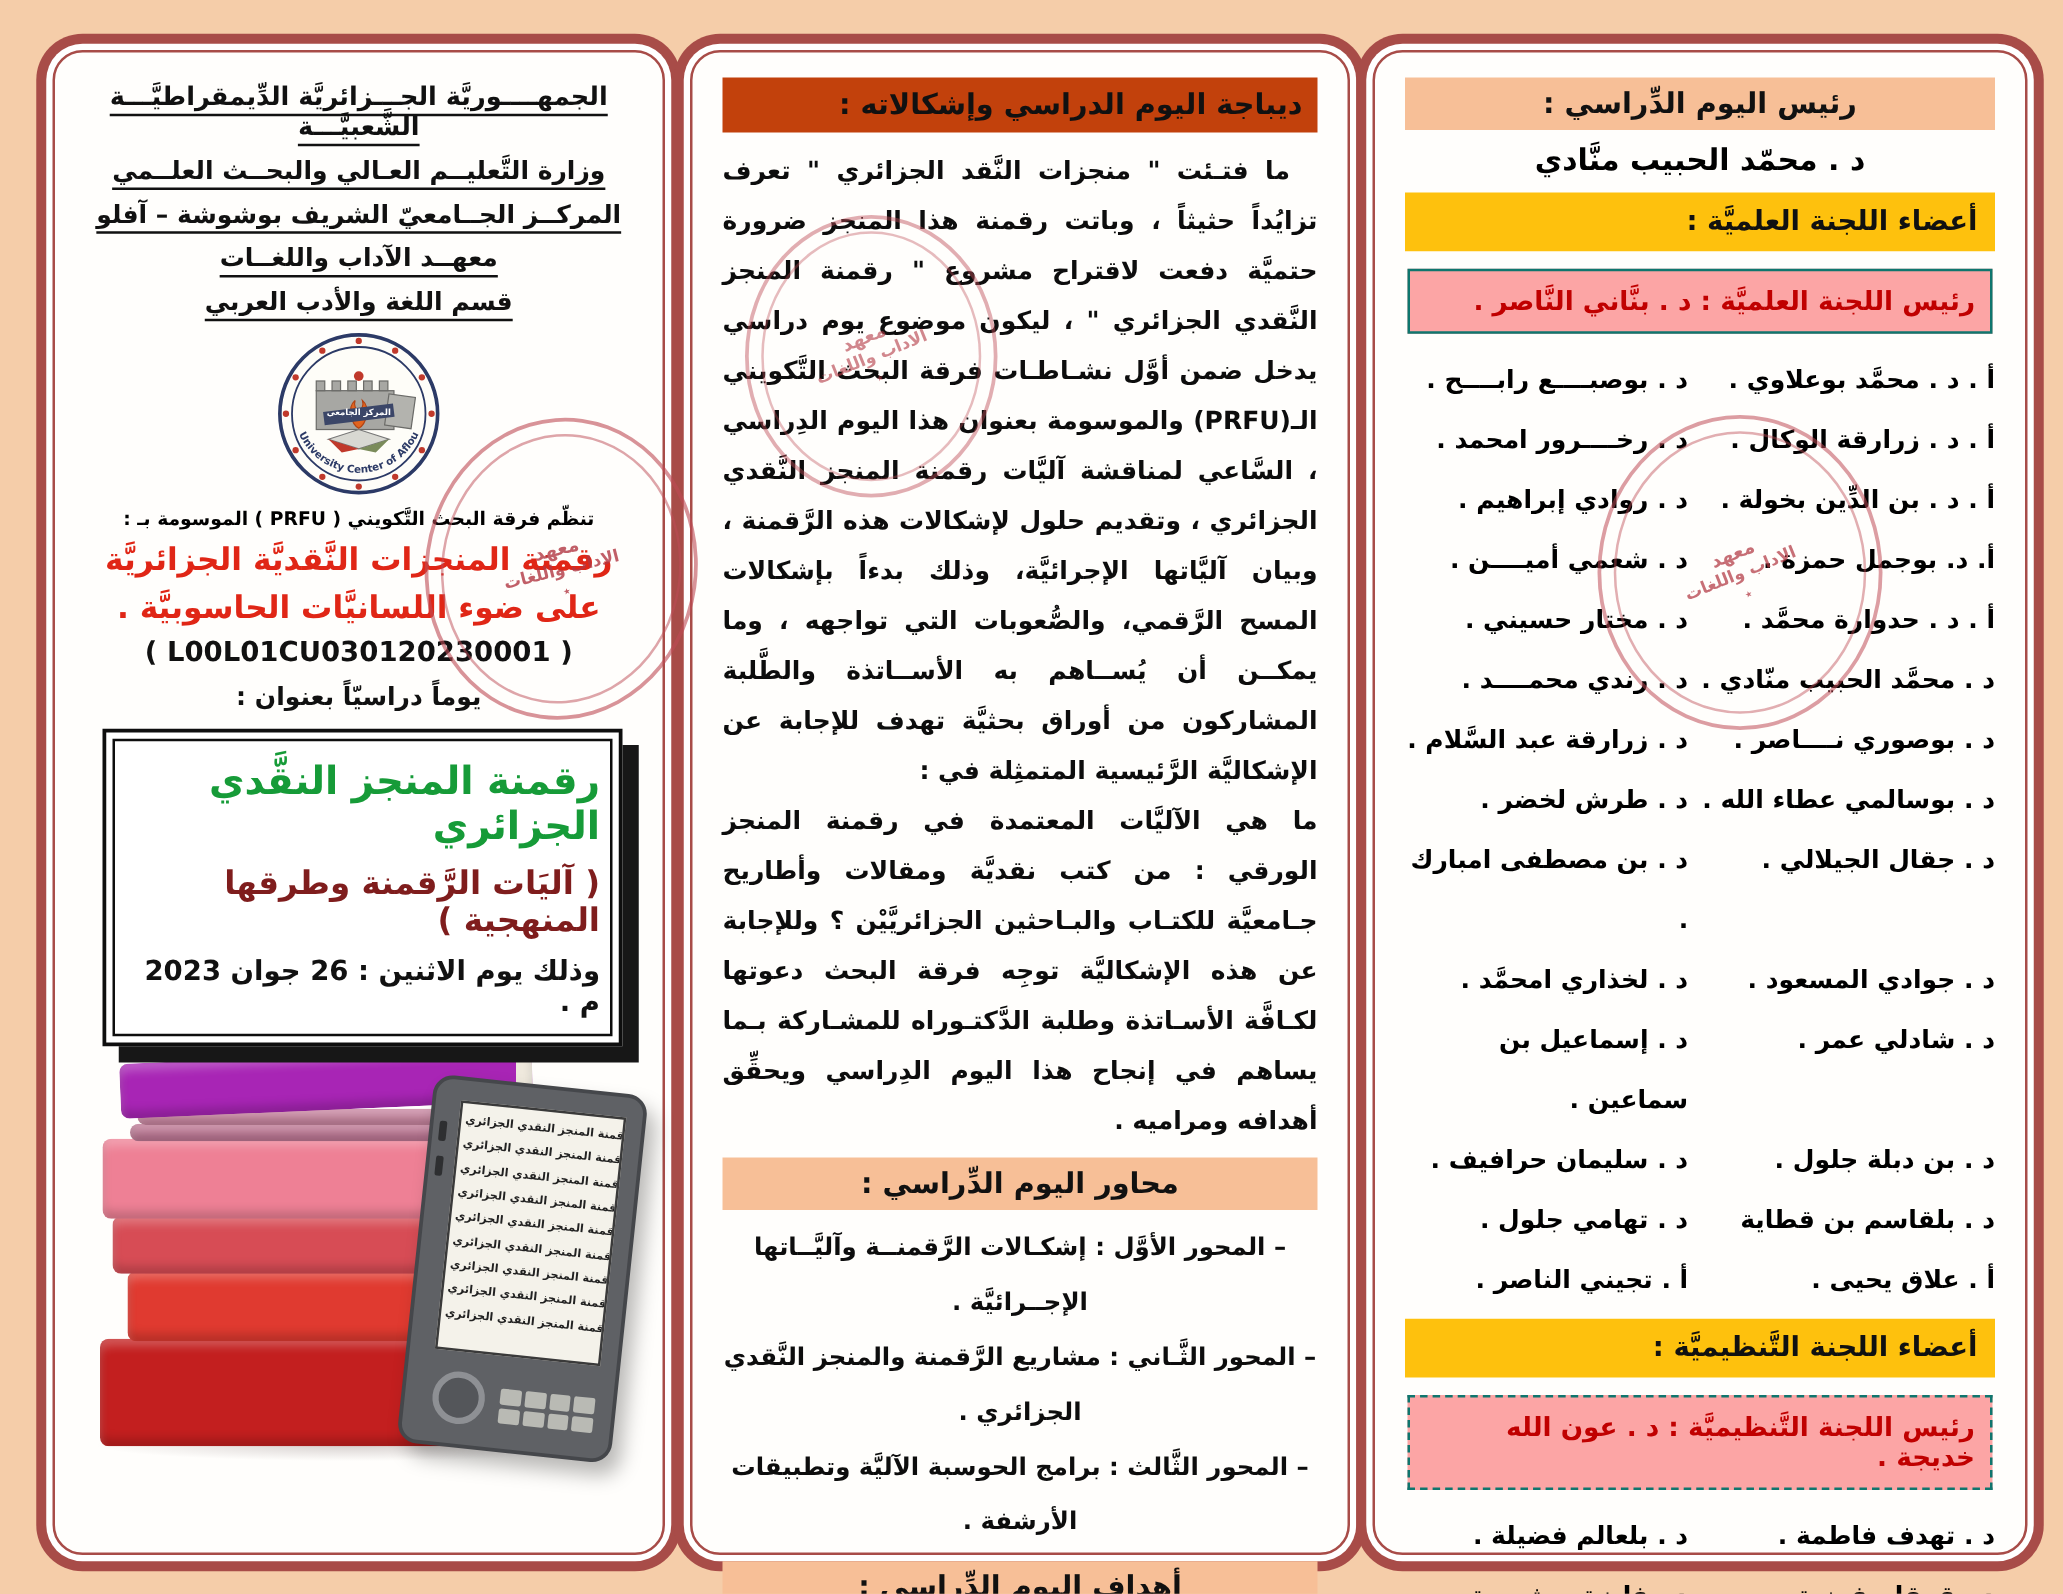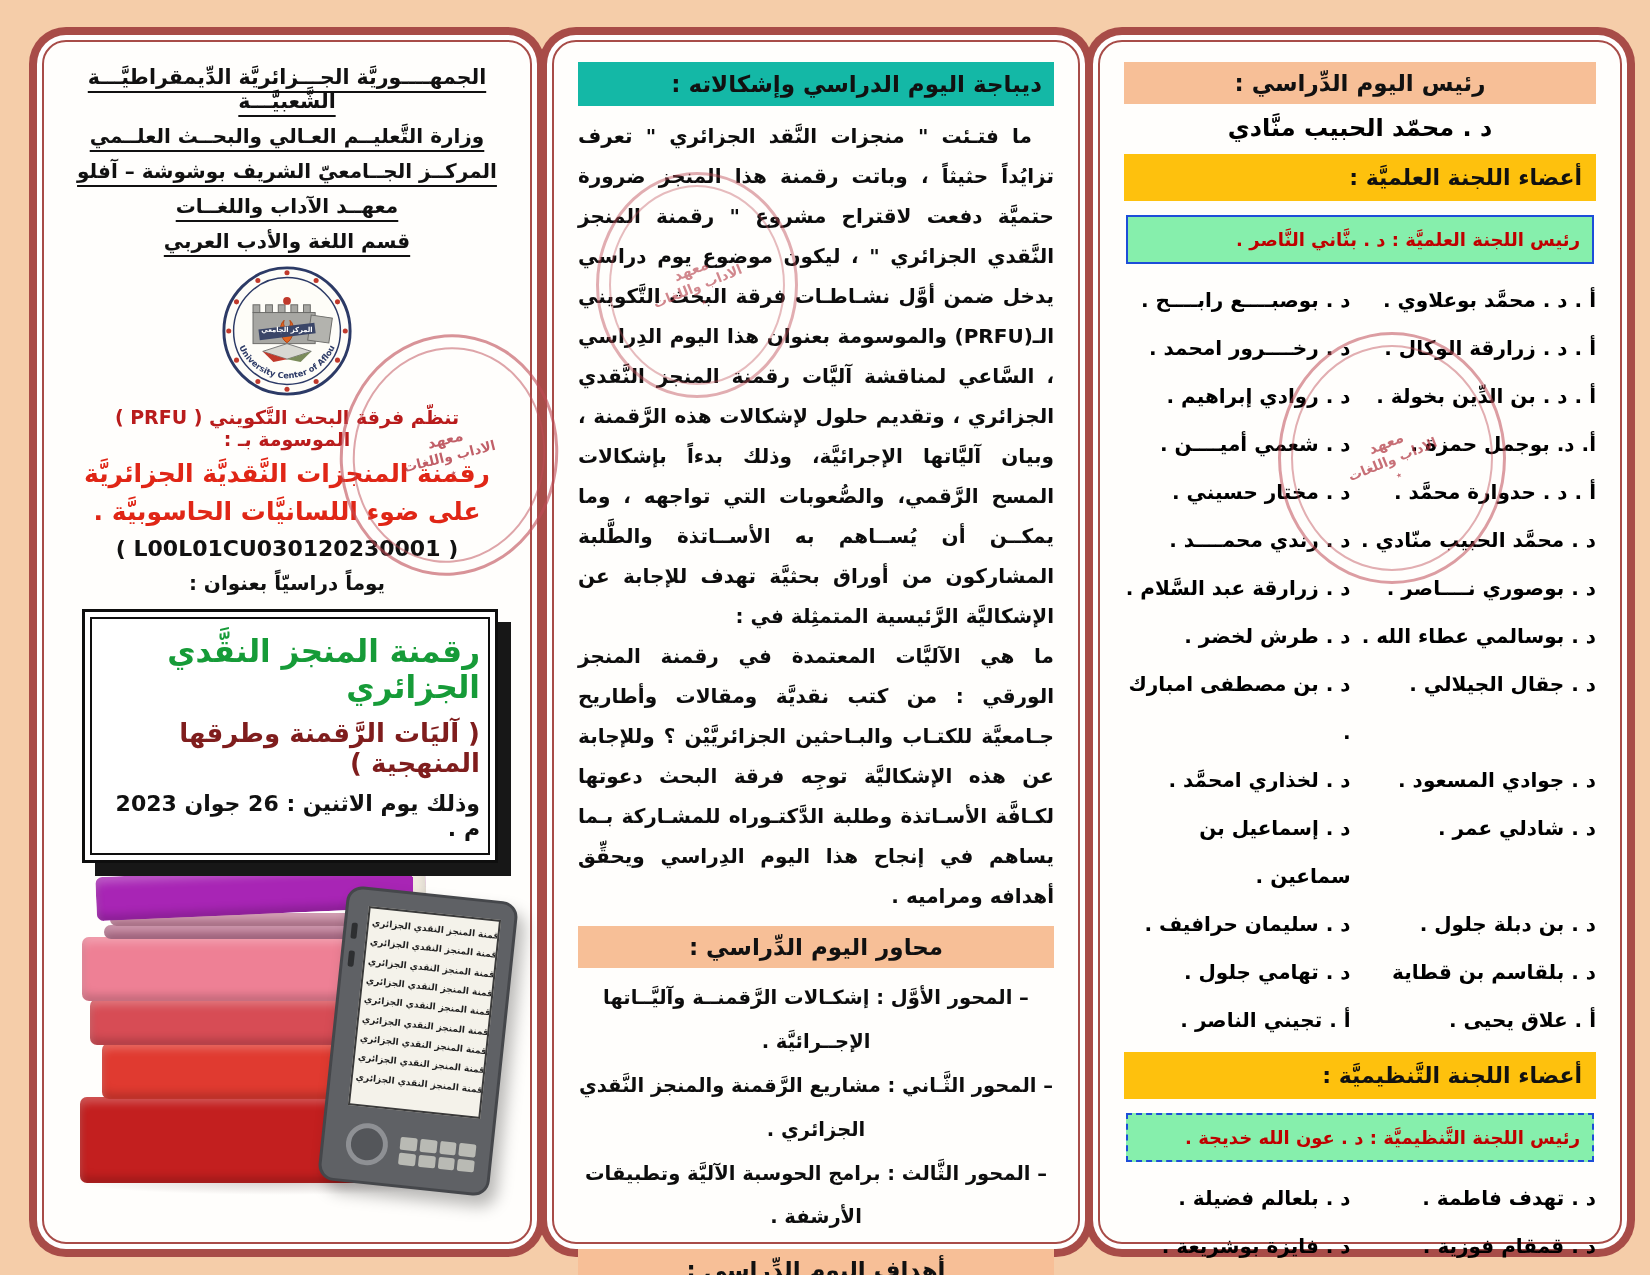--- a/index.html
+++ b/index.html
@@ -18,21 +18,21 @@
   .panel-right{left:1098px;width:520px;}
   .pcontent{padding:18px 24px;height:100%;box-sizing:border-box;direction:rtl;position:relative;}
 
   
   .hline{
     font-size:20px;font-weight:bold;text-align:center;color:#111;
     margin:5px 0 11px;text-decoration:underline;text-underline-offset:7px;
   }
   .hline:first-child{font-size:20.5px;}
   .logo-wrap{display:flex;justify-content:center;margin:4px 0 0;text-align:center;}
-  .org-line{font-size:19px;font-weight:bold;text-align:center;margin:8px 0 2px;color:#b91c1c;}
+  .org-line{font-size:15px;font-weight:bold;text-align:center;margin:8px 0 2px;color:#000000;}
   .proj-red{color:#e02616;font-size:25px;font-weight:bold;text-align:center;margin:9px 0;}
   .code-line{font-size:22px;font-weight:bold;text-align:center;margin:10px 0;direction:ltr;color:#111;}
   .intro-line{font-size:20px;font-weight:bold;text-align:center;margin:8px 0 14px;color:#111;}
   .title-box{
     margin:2px 8px 0 14px;border:3px solid #0e0e0e;background:#fff;
     box-shadow:13px 13px 0 #171717;padding:5px;position:relative;z-index:2;
   }
   .title-box-inner{border:2px solid #0e0e0e;padding:14px 8px 12px;text-align:right;}
   .tb-title{color:#169b38;font-size:31px;font-weight:bold;}
   .tb-sub{color:#7f1d1d;font-size:26px;font-weight:bold;margin-top:13px;}
@@ -59,31 +59,31 @@
   .er-line{font-size:9px;line-height:2.15;color:#222;text-align:center;white-space:nowrap;font-weight:bold;}
   .er-circle{position:absolute;left:22px;bottom:16px;width:32px;height:32px;border-radius:50%;
     border:5px solid #8e9094;background:#54565a;}
   .er-keys{position:absolute;right:14px;bottom:20px;width:76px;height:28px;
     display:grid;grid-template-columns:repeat(4,1fr);gap:3px;}
   .er-key{background:#b9bab4;border-radius:2px;}
   .er-btn{position:absolute;left:5px;width:6px;height:16px;background:#2e2f31;border-radius:2px;}
 
   
   .bar{font-weight:bold;color:#111;}
-  .bar-green{background:#14b8a6;font-size:23px;padding:9px 12px;text-align:right;margin:2px 0 10px;}
+  .bar-green{background:#c2410c;font-size:23px;padding:9px 12px;text-align:right;margin:2px 0 10px;}
   .bar-orange{background:#f7bf97;font-size:23px;padding:8px 10px;text-align:center;margin:10px 0 8px;}
   .para{font-size:20px;font-weight:bold;text-align:justify;line-height:2.0;color:#0d0d0d;margin:0;}
   .para.first{text-indent:22px;}
   .item-line{font-size:19.5px;font-weight:bold;line-height:2.25;text-align:center;color:#0d0d0d;}
 
   
   .chair-name{font-size:24px;font-weight:bold;text-align:center;margin:10px 0 12px;color:#000;}
   .bar-yellow{background:#fec10d;font-size:22px;font-weight:bold;text-align:right;
     padding:11px 14px;margin:8px 0 14px;color:#111;}
-  .green-box{background:#86efac;border:2px solid #1d4ed8;color:#c00000;font-size:18px;
+  .green-box{background:#fca5a5;border:2px solid #0f766e;color:#c00000;font-size:21px;
     font-weight:bold;text-align:right;padding:12px 12px;margin:4px 2px 12px;}
   .green-box.dashed{border-style:dashed;border-width:2px;}
   .mrow{display:flex;direction:rtl;font-size:20px;font-weight:bold;line-height:2.4;color:#000;}
   .mrow span:first-child{flex:0 0 52%;}
   .mrow span:last-child{flex:1;}
 
   
   .stamp{position:absolute;border:3px solid rgba(190,75,85,.6);border-radius:50%;z-index:6;pointer-events:none;}
   .stamp::before{content:"";position:absolute;inset:10px;border:2px solid rgba(190,75,85,.5);border-radius:50%;}
   .stamp-inner{position:absolute;inset:0;display:flex;flex-direction:column;align-items:center;

